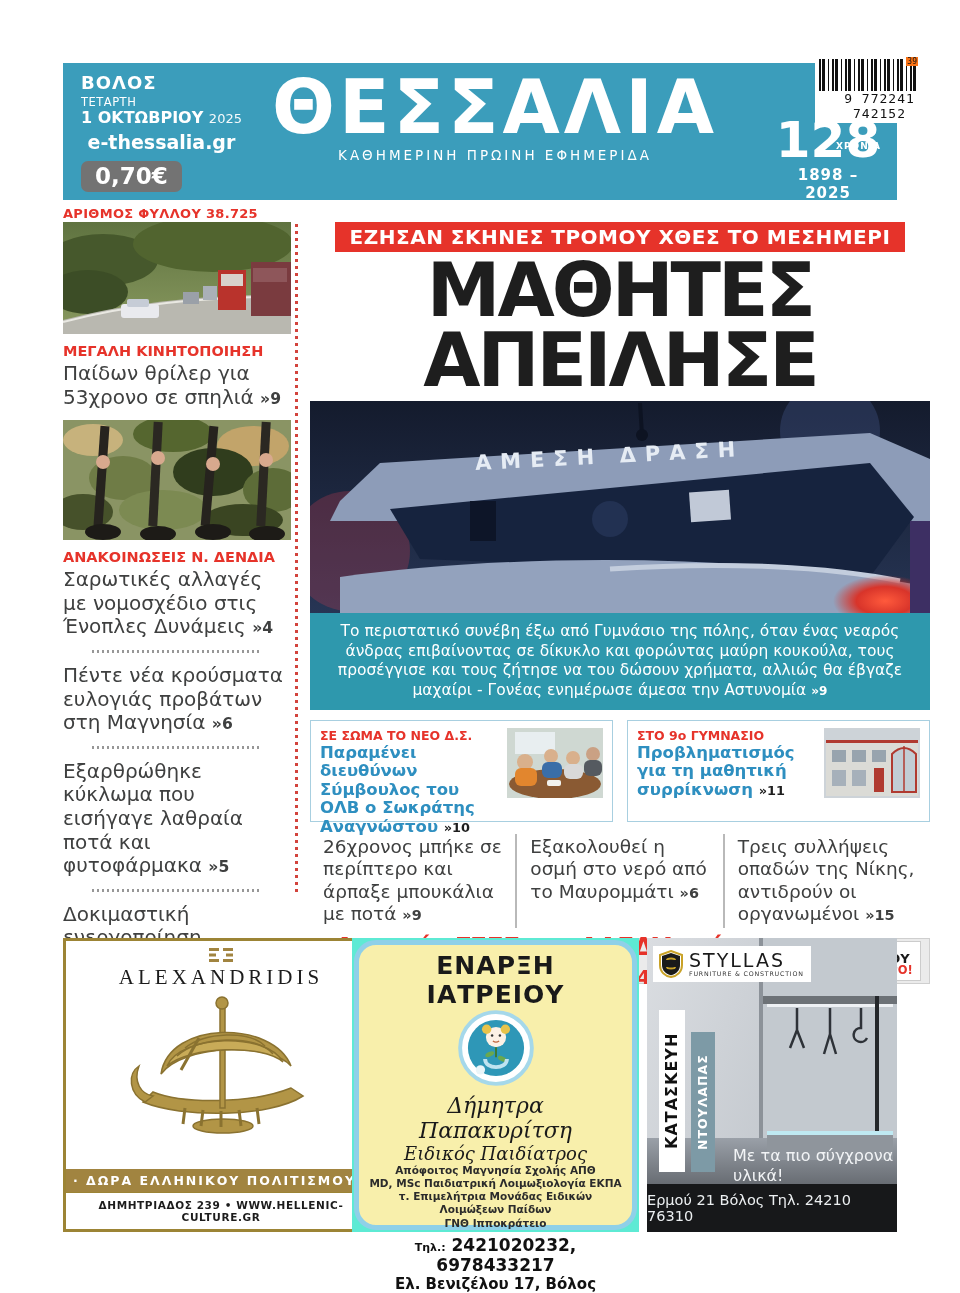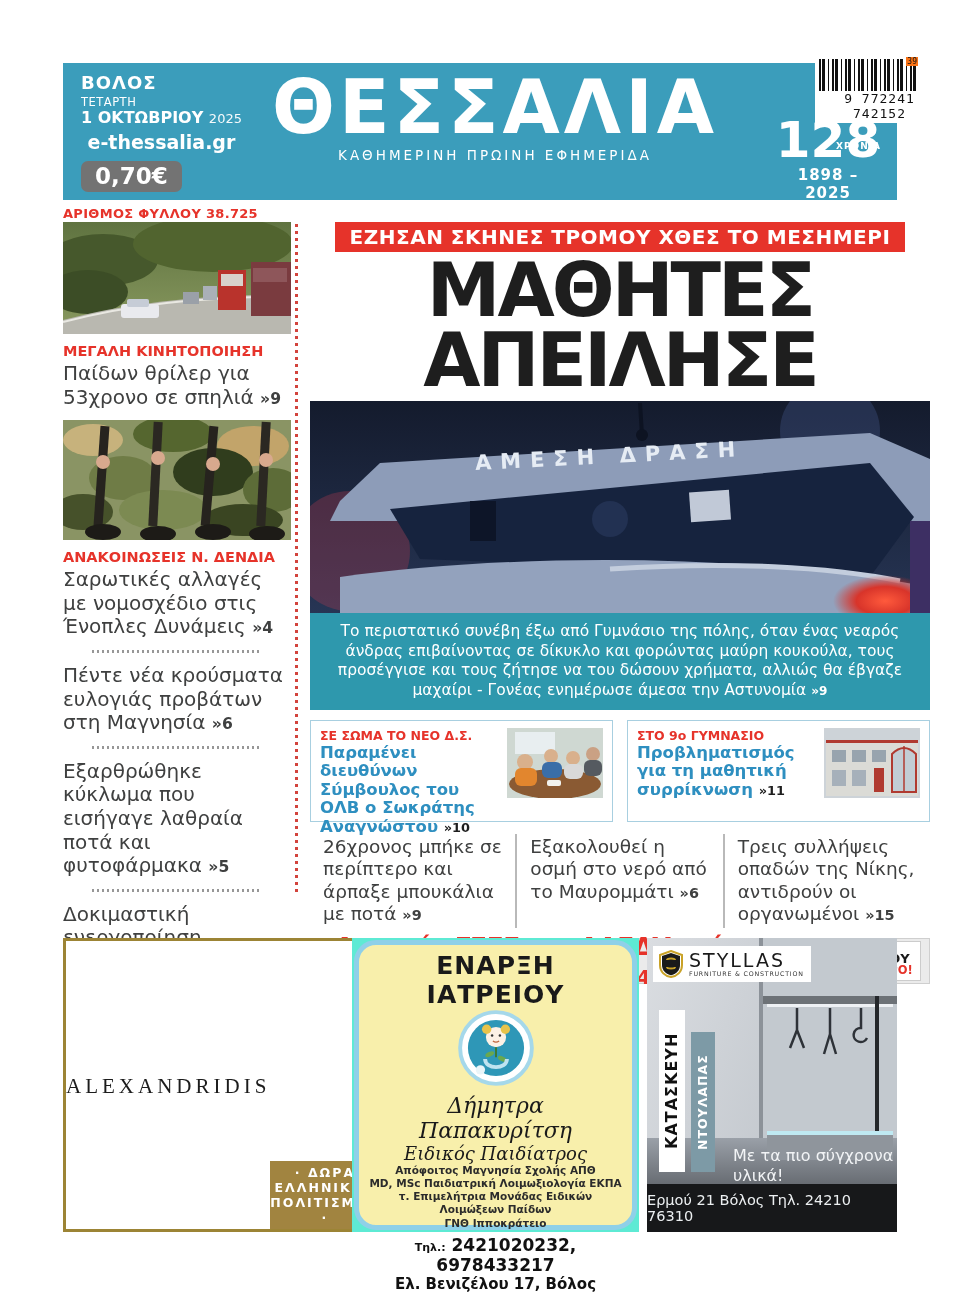--- a/index.html
+++ b/index.html
@@ -62,21 +62,21 @@
   .strike-text{flex:1;text-align:center;color:#e6332a;font-weight:800;font-size:25px;letter-spacing:-.5px;}
   .strike-badge{width:120px;flex:none;background:#fff;border:1px solid #ccc;text-align:center;line-height:1.02;padding:2px 0 3px;position:relative;}
   .badge-flag{position:absolute;left:7px;top:4px;width:6px;height:14px;background:#e6332a;}
   .badge-l1{color:#e6332a;font-weight:bold;font-size:7.5px;letter-spacing:.3px;}
   .badge-l2{color:#1a1a1a;font-weight:800;font-size:13px;}
   .badge-l3{color:#e6332a;font-weight:800;font-size:11.5px;}
 
   
   .ads{position:absolute;left:63px;top:938px;width:834px;height:294px;}
   .ad1{position:absolute;left:0;top:0;width:316px;height:294px;border:3px solid #9c8435;background:#fff;
-       box-sizing:border-box;display:flex;flex-direction:row;align-items:center;}
+       box-sizing:border-box;display:flex;flex-direction:column;align-items:center;}
   .ad1-brand{font-family:"Liberation Serif","DejaVu Serif",serif;font-size:21px;letter-spacing:4px;color:#1c1c1c;margin-top:2px;}
   .ad1-band{width:100%;background:#a18440;color:#fff;text-align:center;font-size:12.5px;font-weight:bold;
        letter-spacing:2px;padding:4px 0;margin-top:auto;}
   .ad1-footer{width:100%;background:#fff;color:#1c1c1c;text-align:center;font-size:10.5px;font-weight:bold;
        letter-spacing:.6px;padding:6px 0;border-top:1px solid #9c8435;}
   .ad2{position:absolute;left:289px;top:0;width:287px;height:294px;box-sizing:border-box;background:#5eead4;}
   .ad2-card{position:absolute;inset:2px;border:5px solid #8fd0e8;border-radius:22px;background:#f8efab;
        text-align:center;padding:6px 10px;box-sizing:border-box;}
   .ad2-title{font-size:25px;font-weight:bold;color:#1a1a1a;letter-spacing:1px;}
   .ad2-name{font-family:"DejaVu Serif","Liberation Serif",serif;font-style:italic;font-size:22px;color:#1a1a1a;margin-top:2px;}

